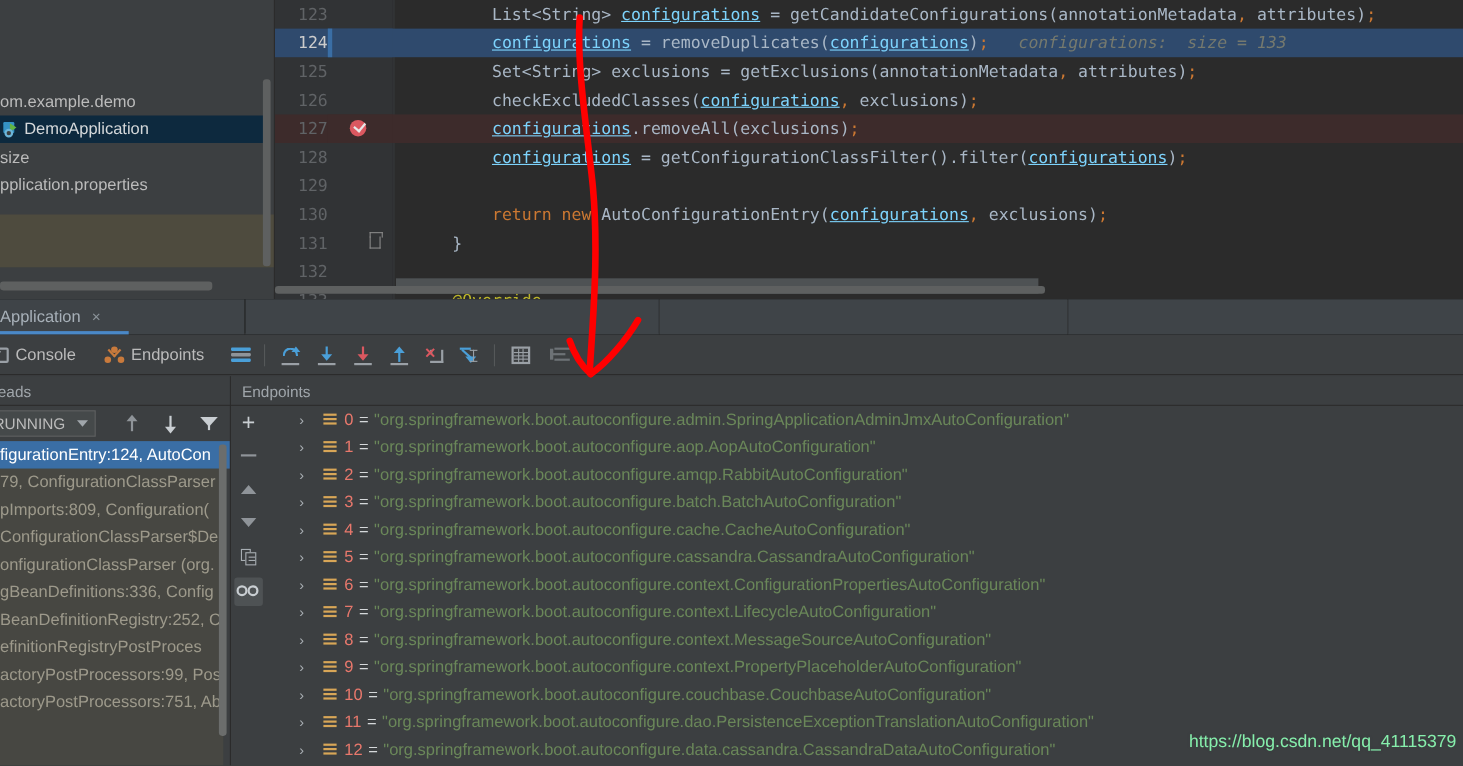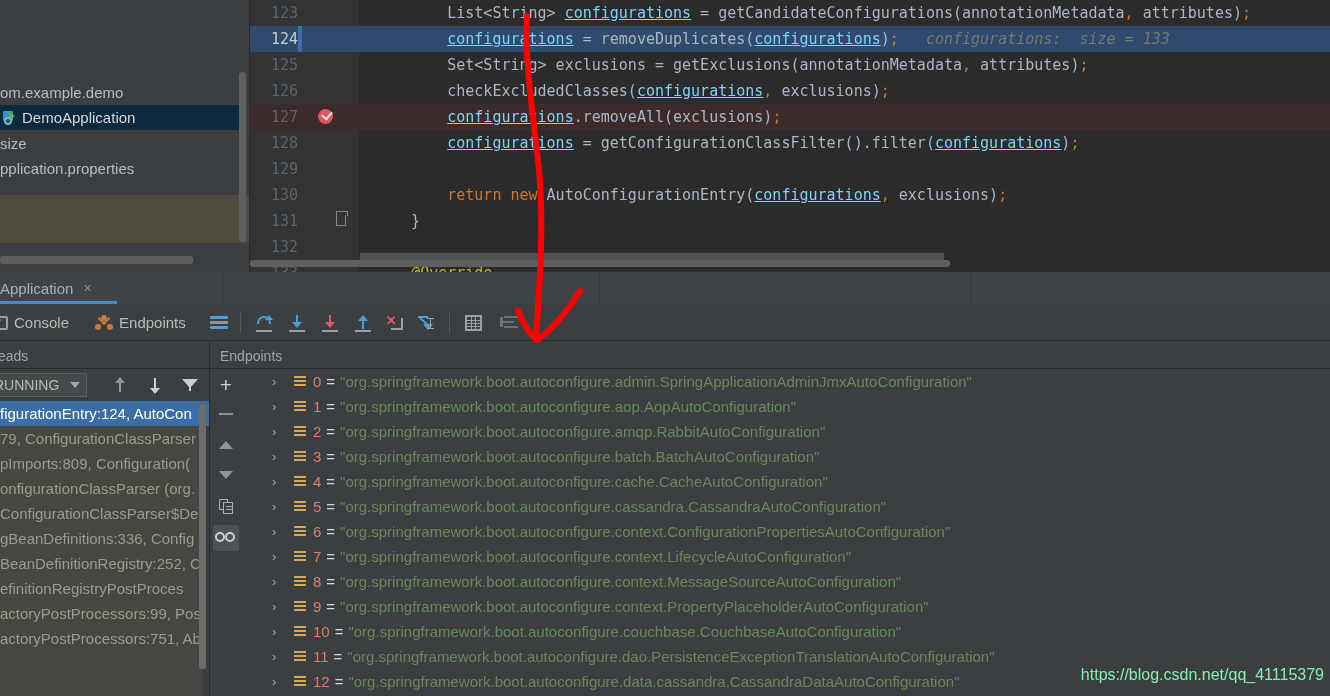--- a/index.html
+++ b/index.html
@@ -644,24 +644,24 @@
           <div class="frame-row sel">
             <span>figurationEntry:124, AutoCon</span>
           </div>
           <div class="frame-row">
             <span>79, ConfigurationClassParser</span>
           </div>
           <div class="frame-row">
             <span>pImports:809, Configuration(</span>
           </div>
           <div class="frame-row">
+            <span>ConfigurationClassParser$De</span>
+          </div>
+          <div class="frame-row">
             <span>onfigurationClassParser (org.</span>
-          </div>
-          <div class="frame-row">
-            <span>ConfigurationClassParser$De</span>
           </div>
           <div class="frame-row">
             <span>gBeanDefinitions:336, Config</span>
           </div>
           <div class="frame-row">
             <span>BeanDefinitionRegistry:252, C</span>
           </div>
           <div class="frame-row">
             <span>efinitionRegistryPostProces</span>
           </div>

